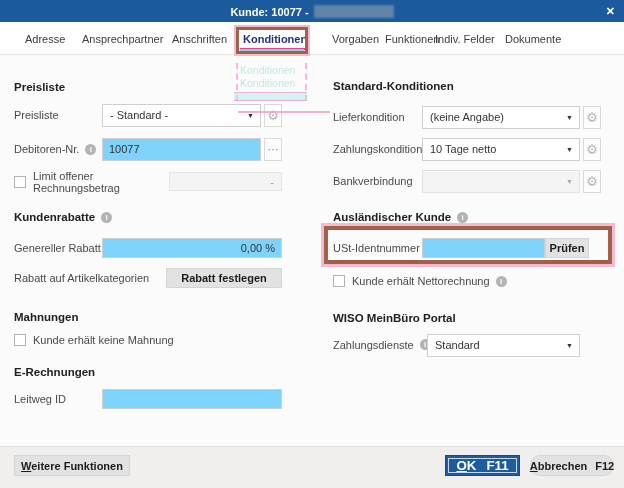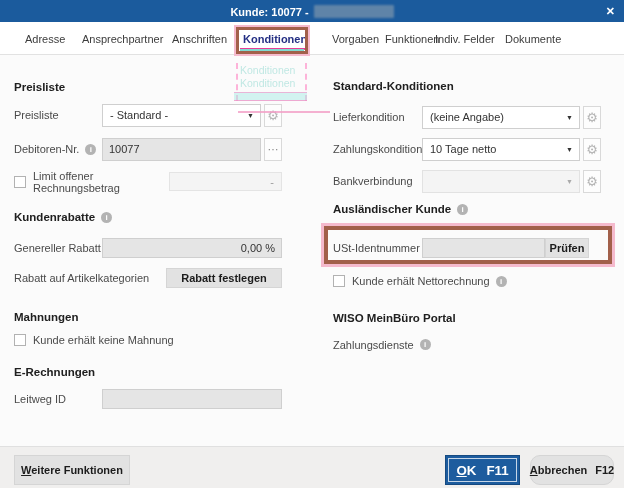--- a/index.html
+++ b/index.html
@@ -30,31 +30,31 @@
   .lbl-r { width:89px; flex:none; }
 
   
   .select { height:23px; background:#ffffff; border:1px solid #cfcfcf; display:flex; align-items:center; padding:0 6px 0 7px; color:#333; }
   .select .val { flex:1; white-space:nowrap; overflow:hidden; }
   .select .arrow { font-size:7px; color:#333; margin-left:4px; }
   .select.disabled { background:#f4f4f4; border-color:#e2e2e2; }
   .select.disabled .arrow { color:#aaa; }
   .sqbtn { width:18px; height:23px; margin-left:3px; background:#fdfdfd; border:1px solid #d9d9d9; color:#b5b5b5; display:flex; align-items:center; justify-content:center; font-size:13px; flex:none; }
   .sqbtn.more { color:#8a8a8a; font-size:11px; }
-  input.txt { height:23px; border:1px solid #cfcfcf; background:#e5e5e5; color:#333; font-family:inherit; font-size:11px; padding:0 6px; outline:none; }
+  input.txt { height:23px; border:1px solid #cfcfcf; background:#7dd3fc; color:#333; font-family:inherit; font-size:11px; padding:0 6px; outline:none; }
   input.txt.short { height:20px; }
   .txt-disabled { height:19px; background:#f4f4f4; border:1px solid #e4e4e4; color:#9a9a9a; display:flex; align-items:center; justify-content:flex-end; padding:0 7px; }
   .checkbox { width:12px; height:12px; background:#fff; border:1px solid #b2b2b2; flex:none; margin-right:7px; }
   .info { display:inline-block; width:11px; height:11px; border-radius:50%; background:#b3b3b3; color:#fff; font-size:8px; font-weight:bold; line-height:11px; text-align:center; margin-left:6px; flex:none; }
   .gbtn { background:#e2e2e2; border:1px solid #d5d5d5; color:#1c1c1c; font-weight:bold; font-size:11px; display:flex; align-items:center; justify-content:center; font-family:inherit; }
   .u { text-decoration:underline; }
 
   
   .footer { position:absolute; left:0; bottom:0; right:0; height:42px; background:#f0efee; border-top:1px solid #e0e0e0; }
-  .footer .btn { position:absolute; top:8px; height:30px;justify-content:center; }
+  .footer .btn { position:absolute; top:8px; height:21px;justify-content:center; }
   .btn-weitere { left:14px; width:116px; }
   .btn-ok { left:445px; width:75px; background:#1d5c9e; border:1px solid #164a80; color:#fff; font-weight:bold; display:flex; align-items:center; justify-content:center; gap:10px; outline:1px solid rgba(255,255,255,.75); outline-offset:-4px; }
   .btn-abbrechen { left:530px; width:84px; display:flex; align-items:center; justify-content:center; gap:8px;border-radius:10px; }
 
   
   .anno { position:absolute; border:3px solid #a2604a; box-shadow:0 0 0 2px #f5bacd; pointer-events:none; }
   .anno-tab { left:236px; top:27px; width:72px; height:27px; }
   .anno-tab .teal { position:absolute; left:1px; right:1px; bottom:0; height:2px; background:#7fd9cf; }
   .anno-ust { left:324px; top:226px; width:288px; height:38px; border-width:4px; box-shadow:0 0 0 3px #f5bacd; }
   .ghost-text { position:absolute; left:240px; width:70px; color:#8fd8d0; opacity:.55; font-size:10.5px; white-space:nowrap; pointer-events:none; }
@@ -176,21 +176,21 @@
       <span class="lbl lbl-r">Bankverbindung</span>
       <div class="select disabled" style="width:158px">
         <span class="val"></span>
         <span class="arrow">▼</span>
       </div>
       <span class="sqbtn">
           <span>⚙</span>
         </span>
     </div>
 
-    <h3 style="top:129px">
+    <h3 style="top:137px">
       <span>Ausländischer Kunde</span>
       <span class="info">i</span>
     </h3>
 
     <div class="row" style="top:163px;height:21px">
       <span class="lbl lbl-r">USt-Identnummer</span>
       <input class="txt" style="width: 123px; height: 20px;" value="">
       <button class="gbtn" style="width:44px;height:20px">Prüfen</button>
     </div>
 
@@ -200,20 +200,24 @@
       <span class="info">i</span>
     </div>
 
     <h3 style="top:238px">WISO MeinBüro Portal</h3>
 
     <div class="row" style="top:259px;height:24px">
       <span class="lbl" style="width:94px;flex:none;display:flex;align-items:flex-start">
         <span>Zahlungsdienste</span>
         <span class="info">i</span>
       </span>
+      <div class="select" style="width:153px">
+        <span class="val">Standard</span>
+        <span class="arrow">▼</span>
+      </div>
     </div>
   </div>
 
   <div class="footer">
     <button class="btn gbtn btn-weitere">
       <span><span class="u">W</span><span>eitere Funktionen</span></span>
     </button>
     <button class="btn btn-ok">
       <span><span class="u">O</span><span>K</span></span>
       <span>F11</span>

